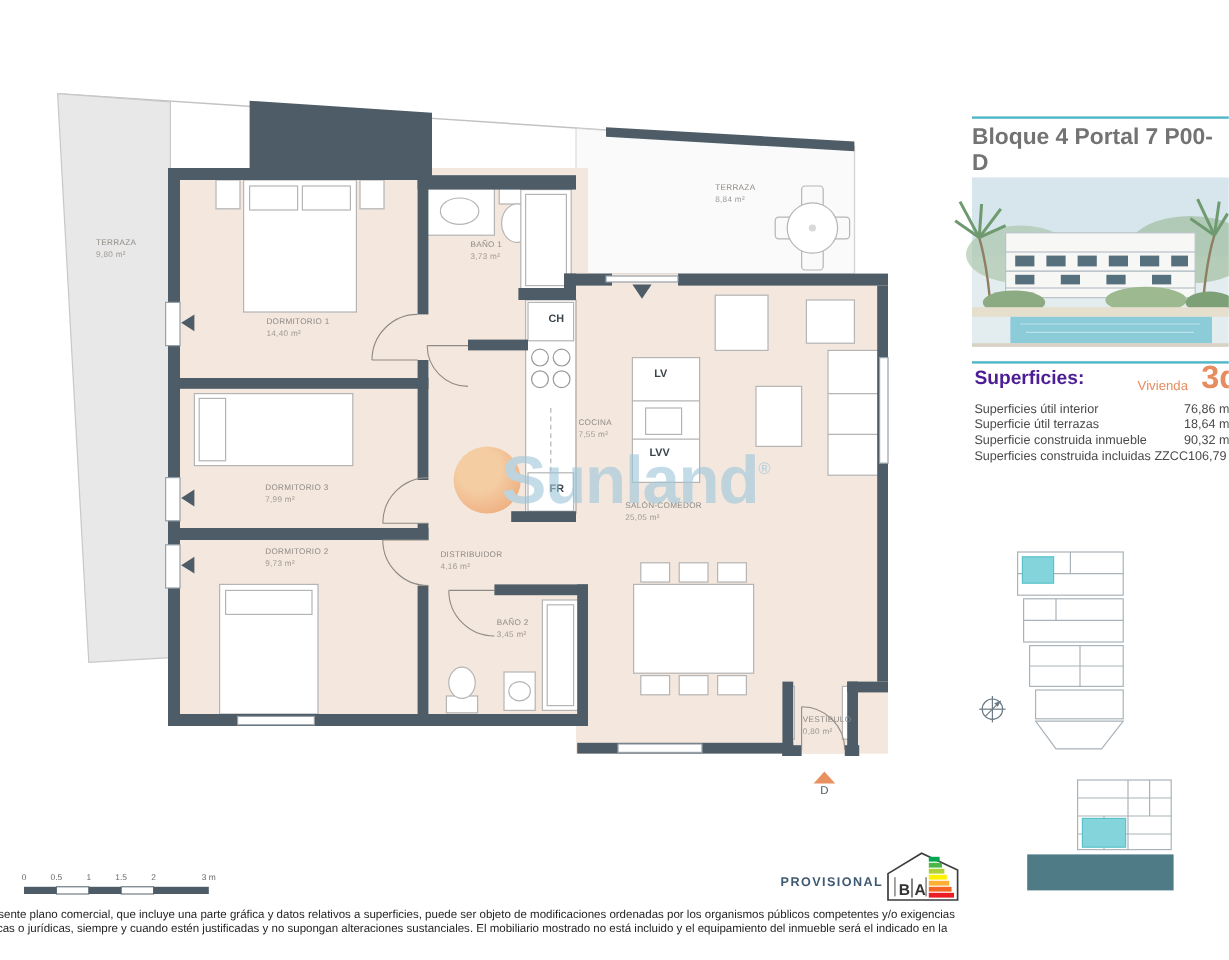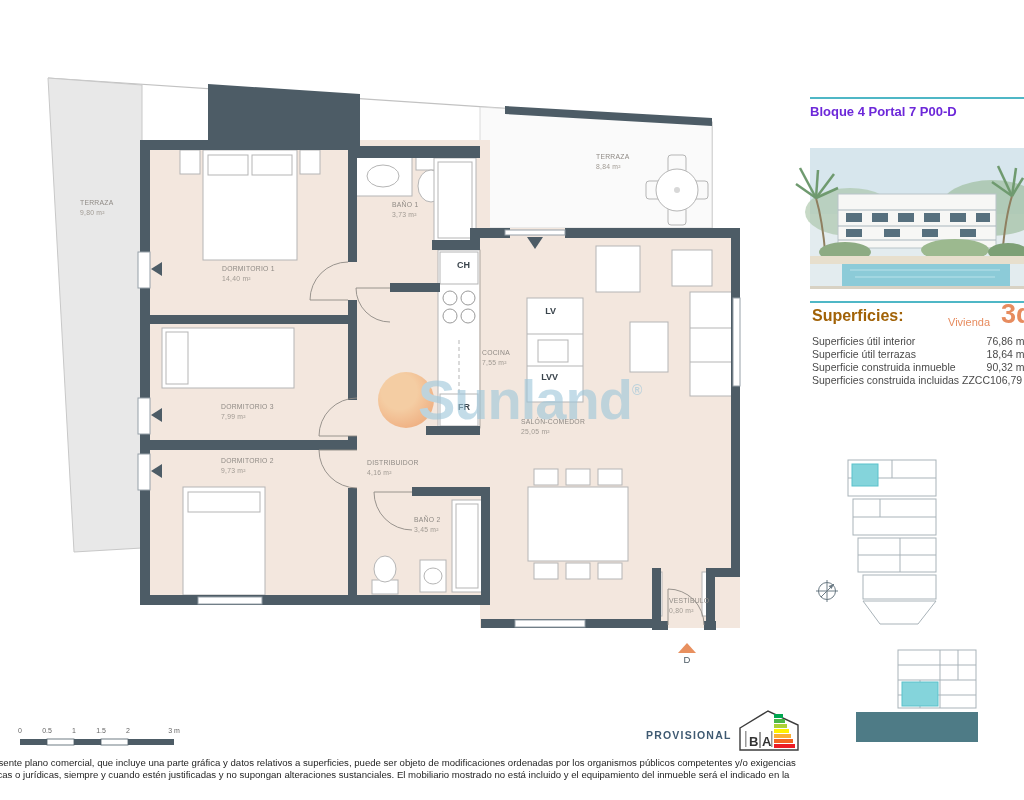--- a/index.html
+++ b/index.html
@@ -8,38 +8,38 @@
   .abs{position:absolute;}
   
   .rlabel{position:absolute;font-size:6.8px;line-height:1.45;color:#8f8a85;
           letter-spacing:.25px;white-space:nowrap;}
   .rlabel .area{color:#a09a93;}
   
   .aplabel{position:absolute;font-size:9px;font-weight:bold;color:#3a444c;
            text-align:right;white-space:nowrap;}
   
   .rule{position:absolute;left:810px;width:216px;height:2px;background:#4fb7c6;}
-  .ptitle{position:absolute;left:810px;top:104px;font-size:13px;font-weight:bold;color:#6d28d9;}
-  .sheading{position:absolute;left:812px;top:307px;font-size:16px;font-weight:bold;color:#a16207;}
+  .ptitle{position:absolute;left:810px;top:104px;font-size:19px;font-weight:bold;color:#737373;}
+  .sheading{position:absolute;left:812px;top:307px;font-size:16px;font-weight:bold;color:#4c1d95;}
   .viv-label{position:absolute;left:948px;top:316px;font-size:11px;color:#e78c5f;text-align:center;}
   .viv-type{position:absolute;left:1001px;top:299px;font-size:27px;font-weight:bold;color:#e78c5f;}
   .srow{position:absolute;left:812px;width:216px;display:flex;justify-content:space-between;
         font-size:10.5px;color:#4a4a4a;white-space:nowrap;}
   
   .watermark{position:absolute;left:378px;top:360px;display:flex;align-items:flex-end;
              opacity:.6;pointer-events:none;}
   .wm-circle{width:56px;height:56px;border-radius:50%;margin-top:12px;
              background:radial-gradient(circle at 38% 35%, #f6bd7d 0 35%, #ee8f4a 75%);}
   .wm-text{font-size:56px;font-weight:bold;color:#9cc6da;letter-spacing:-1px;margin-left:-16px;line-height:1;}
   .wm-reg{font-size:14px;vertical-align:24px;font-weight:bold;color:#9cc6da;}
   
   .entry-letter{position:absolute;left:676px;top:654px;width:22px;text-align:center;
                 font-size:9.5px;color:#4b5a64;}
   
-  .provisional{position:absolute;left:646px;top:729px;width:90px;
+  .provisional{position:absolute;left:646px;top:729px;width:90px;text-align:right;
                font-size:10.5px;font-weight:bold;color:#3f5a72;letter-spacing:1.2px;}
   .disc{position:absolute;left:-10px;font-size:9.6px;color:#1f1f1f;white-space:nowrap;}
 </style>
 </head>
 <body>
 
 <svg class="abs" style="left:0;top:0" width="1024" height="800" viewBox="0 0 1024 800">
 
   <g>
     <polyline points="48,78 712,122 712,230" fill="none" stroke="#c2c2c2" stroke-width="1.2"></polyline>

